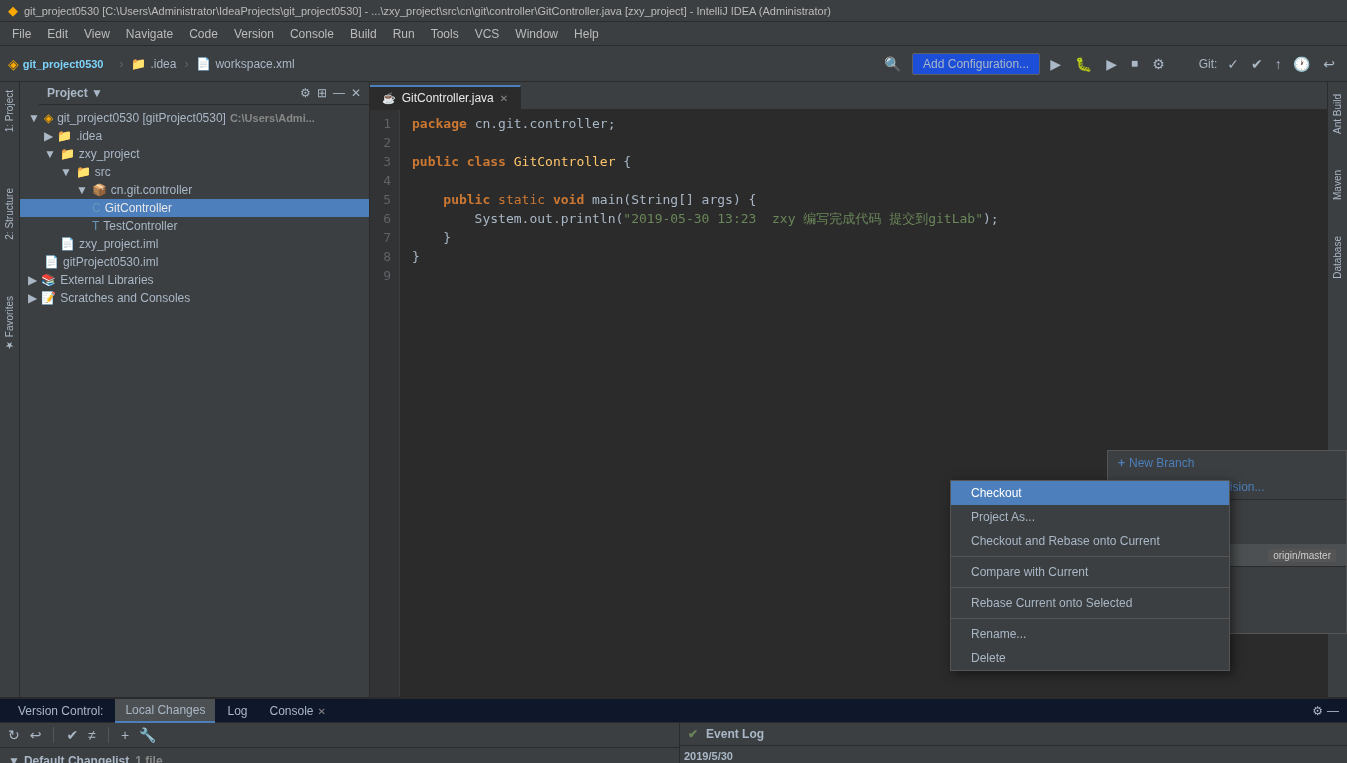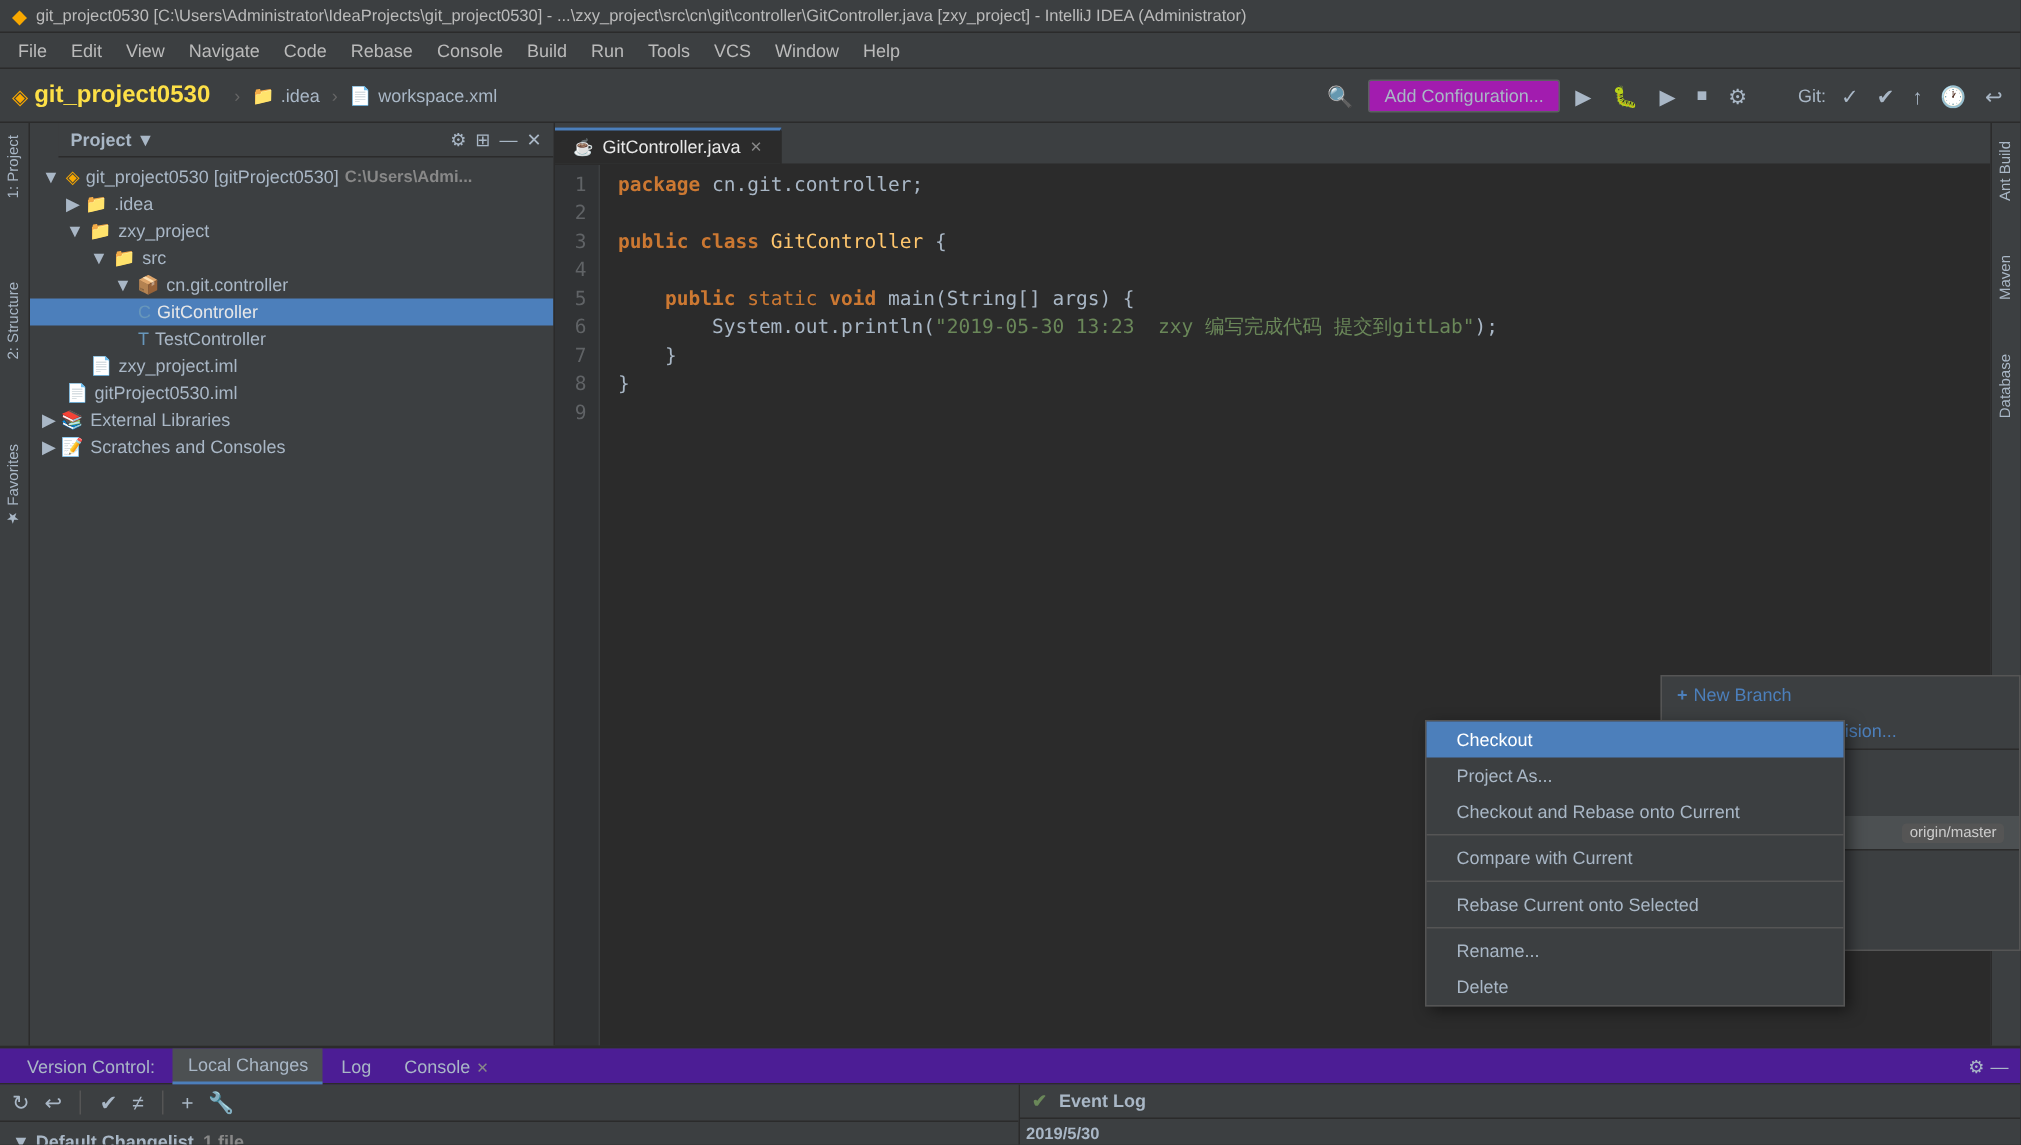--- a/index.html
+++ b/index.html
@@ -8,25 +8,25 @@
     
     #title-bar { background: #3c3f41; color: #bbbbbb; height: 22px; display: flex; align-items: center; padding: 0 8px; font-size: 11px; border-bottom: 1px solid #2b2b2b; }
     #title-bar .title-icon { margin-right: 6px; color: #f8a800; font-size: 13px; }
 
     
     #menu-bar { background: #3c3f41; height: 24px; display: flex; align-items: center; padding: 0 4px; border-bottom: 1px solid #2b2b2b; }
     #menu-bar .menu-item { color: #bbbbbb; padding: 2px 8px; font-size: 12px; cursor: pointer; }
 
     
     #toolbar { background: #3c3f41; height: 36px; display: flex; align-items: center; padding: 0 8px; border-bottom: 1px solid #2b2b2b; gap: 4px; }
-    #toolbar .project-name { color: #fde047; font-weight: bold; font-size: 16px; margin-right: 8px; }
+    #toolbar .project-name { color: #7dd3fc; font-weight: bold; font-size: 11px; margin-right: 8px; }
     #toolbar .breadcrumb-sep { color: #666; margin: 0 4px; }
     #toolbar .breadcrumb-item { color: #a9b7c6; font-size: 12px; }
     #toolbar .toolbar-right { margin-left: auto; display: flex; align-items: center; gap: 6px; }
-    #toolbar .btn-config { background: #a21caf; border: 1px solid #5c6062; color: #a9b7c6; padding: 3px 10px; font-size: 12px; cursor: pointer; border-radius: 2px; }
+    #toolbar .btn-config { background: #1d4ed8; border: 1px solid #5c6062; color: #a9b7c6; padding: 3px 10px; font-size: 12px; cursor: pointer; border-radius: 2px; }
     #toolbar .toolbar-icon { color: #a9b7c6; font-size: 14px; cursor: pointer; padding: 2px 4px; }
     #toolbar .git-label { color: #a9b7c6; font-size: 12px; margin-left: 24px; }
     #toolbar .git-icons { display: flex; gap: 4px; align-items: center; }
 
     
     #main { display: flex; height: calc(763px - 22px - 24px - 36px - 36px - 30px); }
 
     
     #sidebar { width: 350px; background: #3c3f41; border-right: 1px solid #2b2b2b; display: flex; flex-direction: column; overflow: hidden; }
     #sidebar-header { display: flex; align-items: center; padding: 4px 8px; background: #3c3f41; border-bottom: 1px solid #2b2b2b; margin-left: 19px; }
@@ -58,21 +58,21 @@
     .cls { color: #ffc66d; }
     .pkg { color: #a9b7c6; }
     .str { color: #6a8759; }
 
     
     #right-tabs { width: 20px; background: #3c3f41; border-left: 1px solid #2b2b2b; display: flex; flex-direction: column; padding-top: 4px; }
     .right-tab { writing-mode: vertical-rl; transform: rotate(180deg); color: #a9b7c6; font-size: 10px; padding: 8px 4px; cursor: pointer; }
 
     
     #bottom-panel { height: 220px; background: #3c3f41; border-top: 2px solid #2b2b2b; display: flex; flex-direction: column; }
-    #bottom-tabs { height: 24px; display: flex; align-items: center; padding: 0 8px; background: #4c1d95; border-bottom: 1px solid #2b2b2b; gap: 2px; }
+    #bottom-tabs { height: 24px; display: flex; align-items: center; padding: 0 8px; background: #0f172a; border-bottom: 1px solid #2b2b2b; gap: 2px; }
     .bottom-tab { padding: 4px 10px; color: #a9b7c6; font-size: 12px; cursor: pointer; }
     .bottom-tab.active { background: #4c5052; border-bottom: 2px solid #4c7fbb; }
     .bottom-tab-close { color: #888; font-size: 10px; margin-left: 4px; cursor: pointer; }
     #bottom-content { flex: 1; display: flex; overflow: hidden; }
 
     
     #vc-panel { width: 680px; border-right: 1px solid #2b2b2b; display: flex; flex-direction: column; }
     #vc-toolbar { display: flex; align-items: center; padding: 2px 6px; background: #3c3f41; border-bottom: 1px solid #2b2b2b; gap: 6px; }
     .vc-icon { color: #a9b7c6; font-size: 14px; cursor: pointer; padding: 2px; }
     .vc-sep { width: 1px; height: 16px; background: #555; margin: 0 4px; }
@@ -121,21 +121,21 @@
   <span class="title-icon">◆</span>
   <span>git_project0530 [C:\Users\Administrator\IdeaProjects\git_project0530] - ...\zxy_project\src\cn\git\controller\GitController.java [zxy_project] - IntelliJ IDEA (Administrator)</span>
 </div>
 
 <div id="menu-bar">
   <span class="menu-item">File</span>
   <span class="menu-item">Edit</span>
   <span class="menu-item">View</span>
   <span class="menu-item">Navigate</span>
   <span class="menu-item">Code</span>
-  <span class="menu-item">Rebase</span>
+  <span class="menu-item">Version</span>
   <span class="menu-item">Console</span>
   <span class="menu-item">Build</span>
   <span class="menu-item">Run</span>
   <span class="menu-item">Tools</span>
   <span class="menu-item">VCS</span>
   <span class="menu-item">Window</span>
   <span class="menu-item">Help</span>
 </div>
 
 <div id="toolbar">

